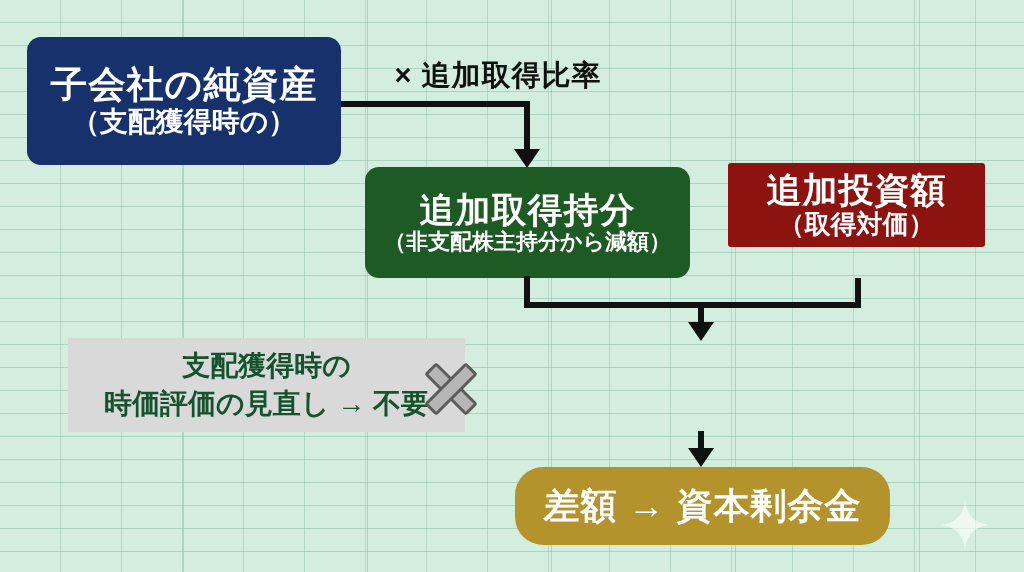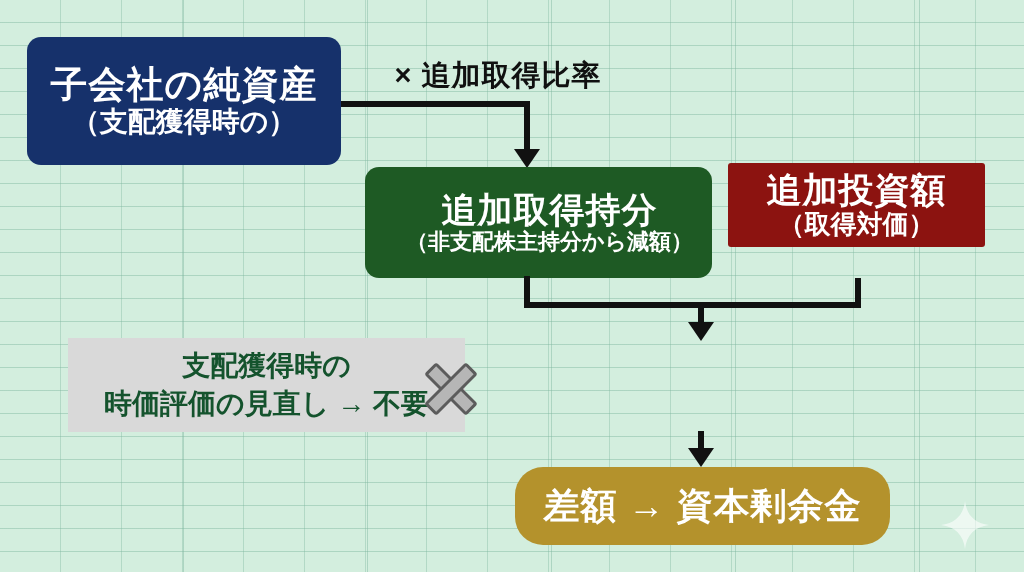--- a/index.html
+++ b/index.html
@@ -16,21 +16,21 @@
       repeating-linear-gradient(to right, transparent 0px, transparent 183px, rgba(100,165,140,0.35) 183px, rgba(100,165,140,0.35) 184px);
   }
   .node{position:absolute;display:flex;flex-direction:column;align-items:center;justify-content:center;color:#ffffff;text-align:center;font-weight:700;}
   .node .t1{line-height:1.12;}
   .node .t2{line-height:1.15;}
 
   .node-navy{left:27px;top:37px;width:314px;height:128px;background:#16316b;border-radius:14px;}
   .node-navy .t1{font-size:37px;letter-spacing:1px;}
   .node-navy .t2{font-size:28px;}
 
-  .node-green{left:365px;top:167px;width:325px;height:111px;background:#1e5a24;border-radius:14px;padding-left:22px;}
+  .node-green{left:365px;top:167px;width:325px;height:111px;background:#1e5a24;border-radius:14px;}
   .node-green .t1{font-size:35px;letter-spacing:1px;}
   .node-green .t2{font-size:22px;}
 
   .node-red{left:728px;top:163px;width:257px;height:84px;background:#8c1310;border-radius:3px;}
   .node-red .t1{font-size:35px;letter-spacing:1px;}
   .node-red .t2{font-size:26px;}
 
   .node-gold{left:515px;top:467px;width:375px;height:78px;background:#b4922c;border-radius:28px;}
   .node-gold .t1{font-size:36px;letter-spacing:1px;}
 

